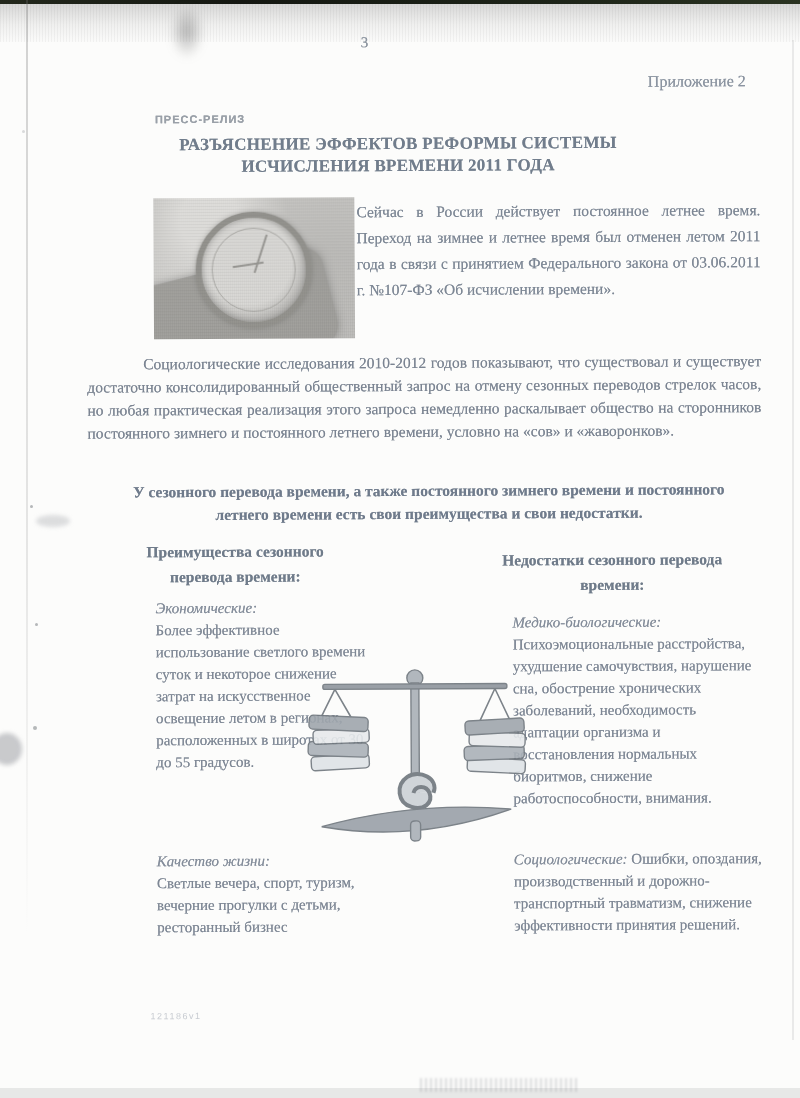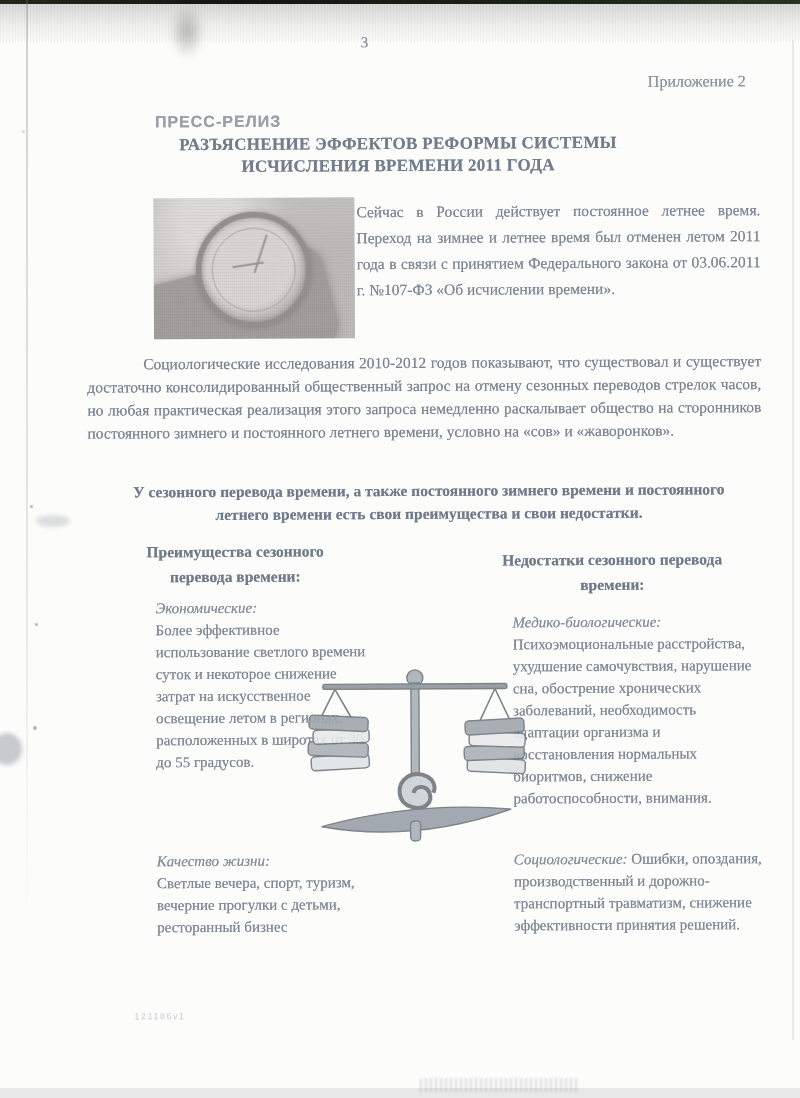--- a/index.html
+++ b/index.html
@@ -12,21 +12,21 @@
   .content{
     position:absolute;inset:0;
     transform:rotate(-0.3deg);
     transform-origin:400px 520px;
   }
   .txt{position:absolute;text-shadow:0 0 0.6px rgba(118,128,140,0.75);}
   .page-number{left:352px;top:34px;width:30px;text-align:center;font-size:15px;color:#8d95a0;}
   .annex{left:500px;top:74px;width:248px;text-align:right;font-size:16px;color:#8b94a1;}
   .press-release{
     left:157px;top:112px;font-family:"Liberation Sans", sans-serif;
-    font-size:16px;font-weight:bold;letter-spacing:1px;color:#9aa0a8;
+    font-size:11px;font-weight:bold;letter-spacing:1px;color:#9aa0a8;
   }
   .doc-title{left:120px;top:133px;width:560px;text-align:center;
     font-size:17px;font-weight:bold;line-height:22px;color:#717d8c;letter-spacing:0.3px;}
   .watch-photo{
     position:absolute;left:155px;top:197px;width:201px;height:141px;
     background:
       radial-gradient(circle at 28% 16%, #e6e5e2 0 16%, rgba(230,229,226,0) 42%),
       radial-gradient(circle at 90% 80%, #c2c1be 0 28%, rgba(194,193,190,0) 55%),
       radial-gradient(circle at 10% 90%, #d8d7d4 0 20%, rgba(216,215,212,0) 45%),
       #cac9c6;
@@ -58,21 +58,21 @@
   .col-heading{font-size:15.5px;font-weight:bold;line-height:25px;text-align:center;color:#6f7b8a;}
   .adv-heading{left:128px;top:538px;width:214px;}
   .dis-heading{left:492px;top:548px;width:240px;}
   .col-block{font-size:15px;line-height:22px;color:#7e8795;}
   .col-label{font-style:italic;color:#848d9b;}
   .adv-block-1{left:155px;top:596px;width:212px;}
   .adv-block-2{left:155px;top:849px;width:212px;}
   .dis-block-1{left:512px;top:612px;width:252px;}
   .dis-block-2{left:512px;top:849px;width:262px;}
   .scales{position:absolute;left:300px;top:663px;width:228px;height:192px;opacity:0.9;}
-  .footer-code{left:132px;top:1010px;font-family:"Liberation Sans", sans-serif;
+  .footer-code{left:148px;top:1010px;font-family:"Liberation Sans", sans-serif;
     font-size:9px;letter-spacing:1.5px;color:#c7cbd1;text-shadow:none;}
   
   .edge-top-line{position:absolute;left:0;top:0;width:800px;height:4px;
     background:linear-gradient(90deg,#23281c,#141711 30%,#1d2418 70%,#2a3321);}
   .edge-top-band{position:absolute;left:0;top:4px;width:800px;height:38px;
     background:
       repeating-linear-gradient(90deg, rgba(90,90,90,0.06) 0 1px, rgba(0,0,0,0) 1px 3px),
       linear-gradient(180deg, rgba(130,130,130,0.30), rgba(165,165,165,0.14) 55%, rgba(210,210,210,0.03));}
   .edge-top-smudge{position:absolute;left:170px;top:4px;width:34px;height:55px;border-radius:50%;
     background:radial-gradient(closest-side, rgba(95,95,95,0.45), rgba(120,120,120,0));filter:blur(4px);}

